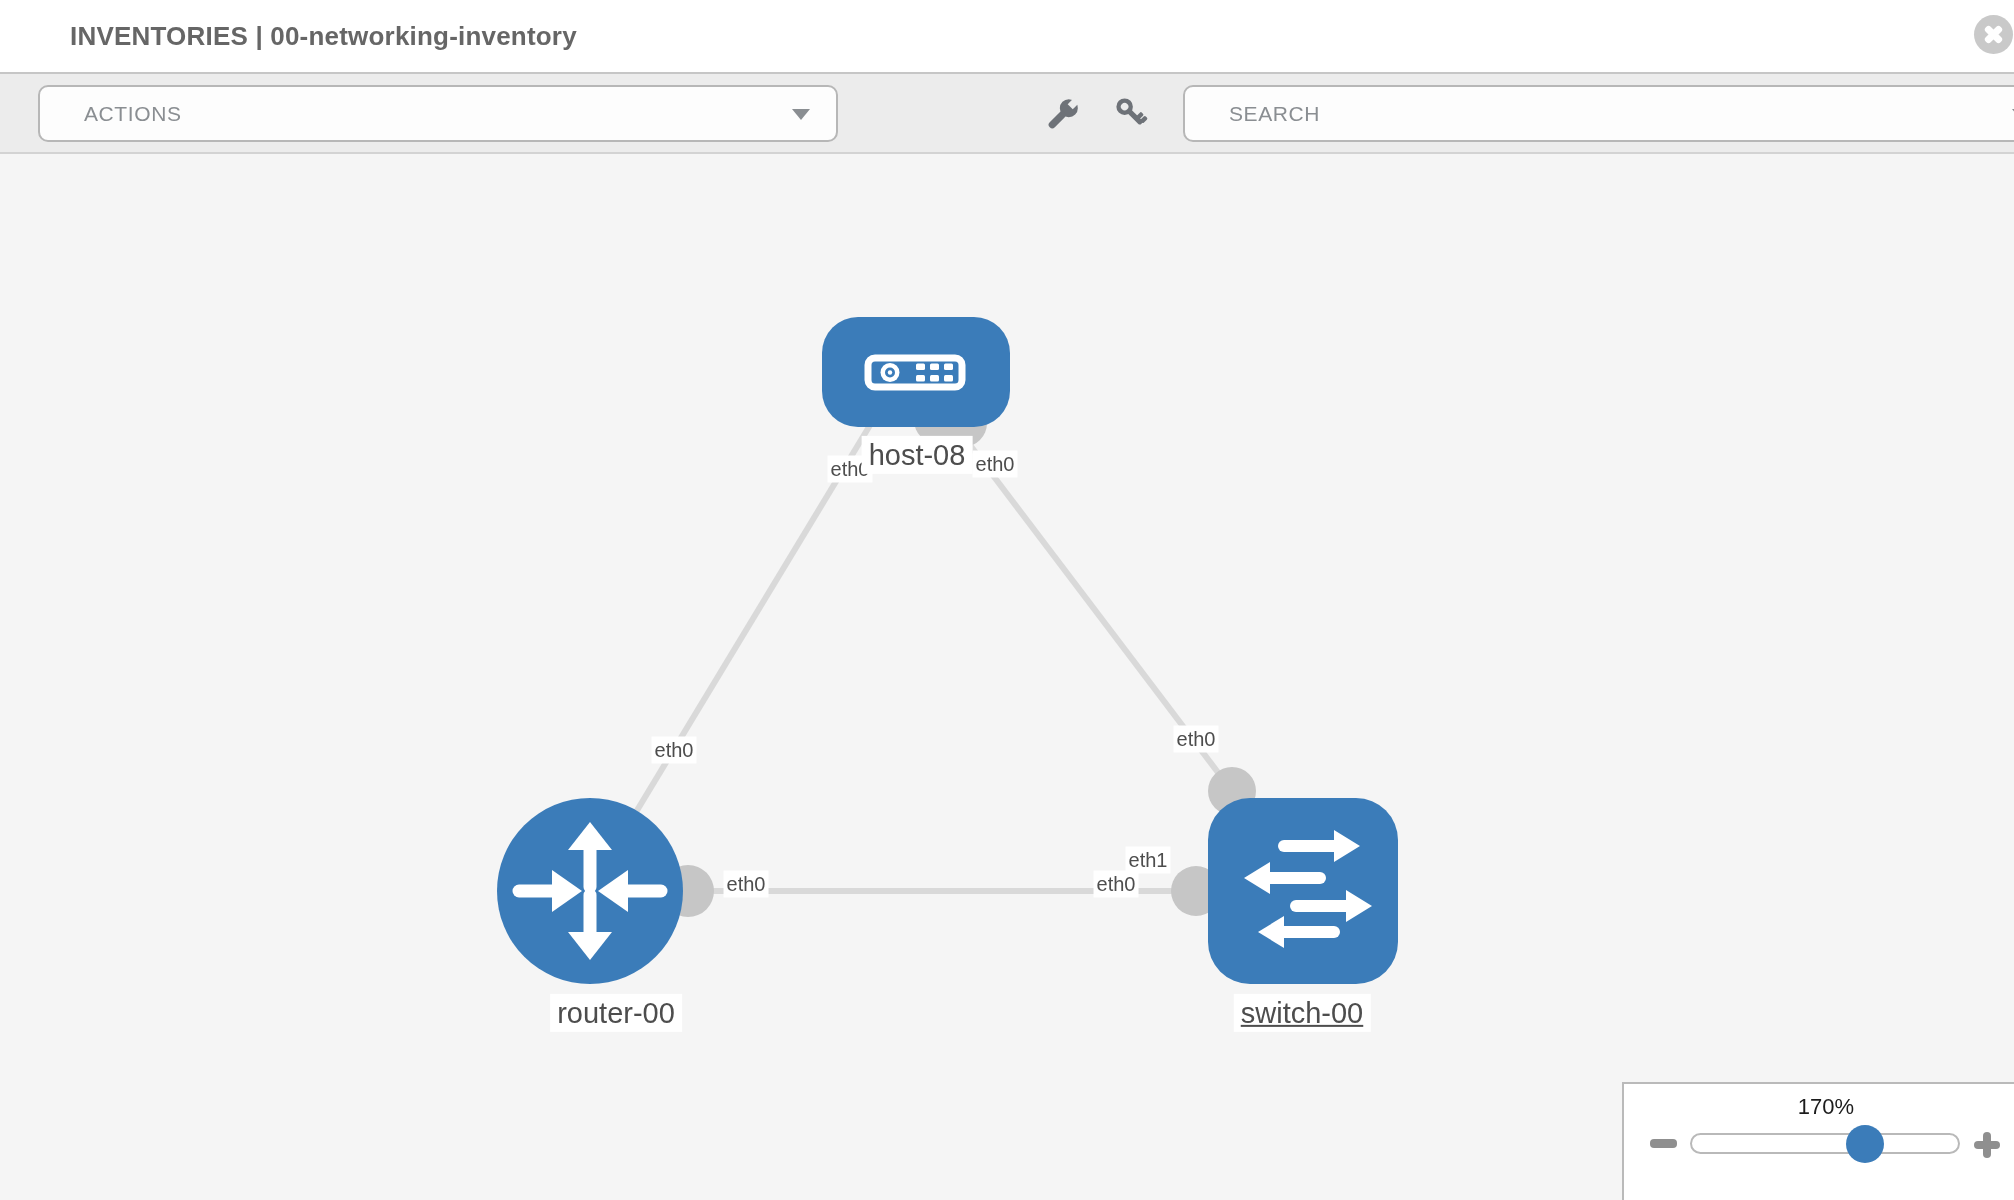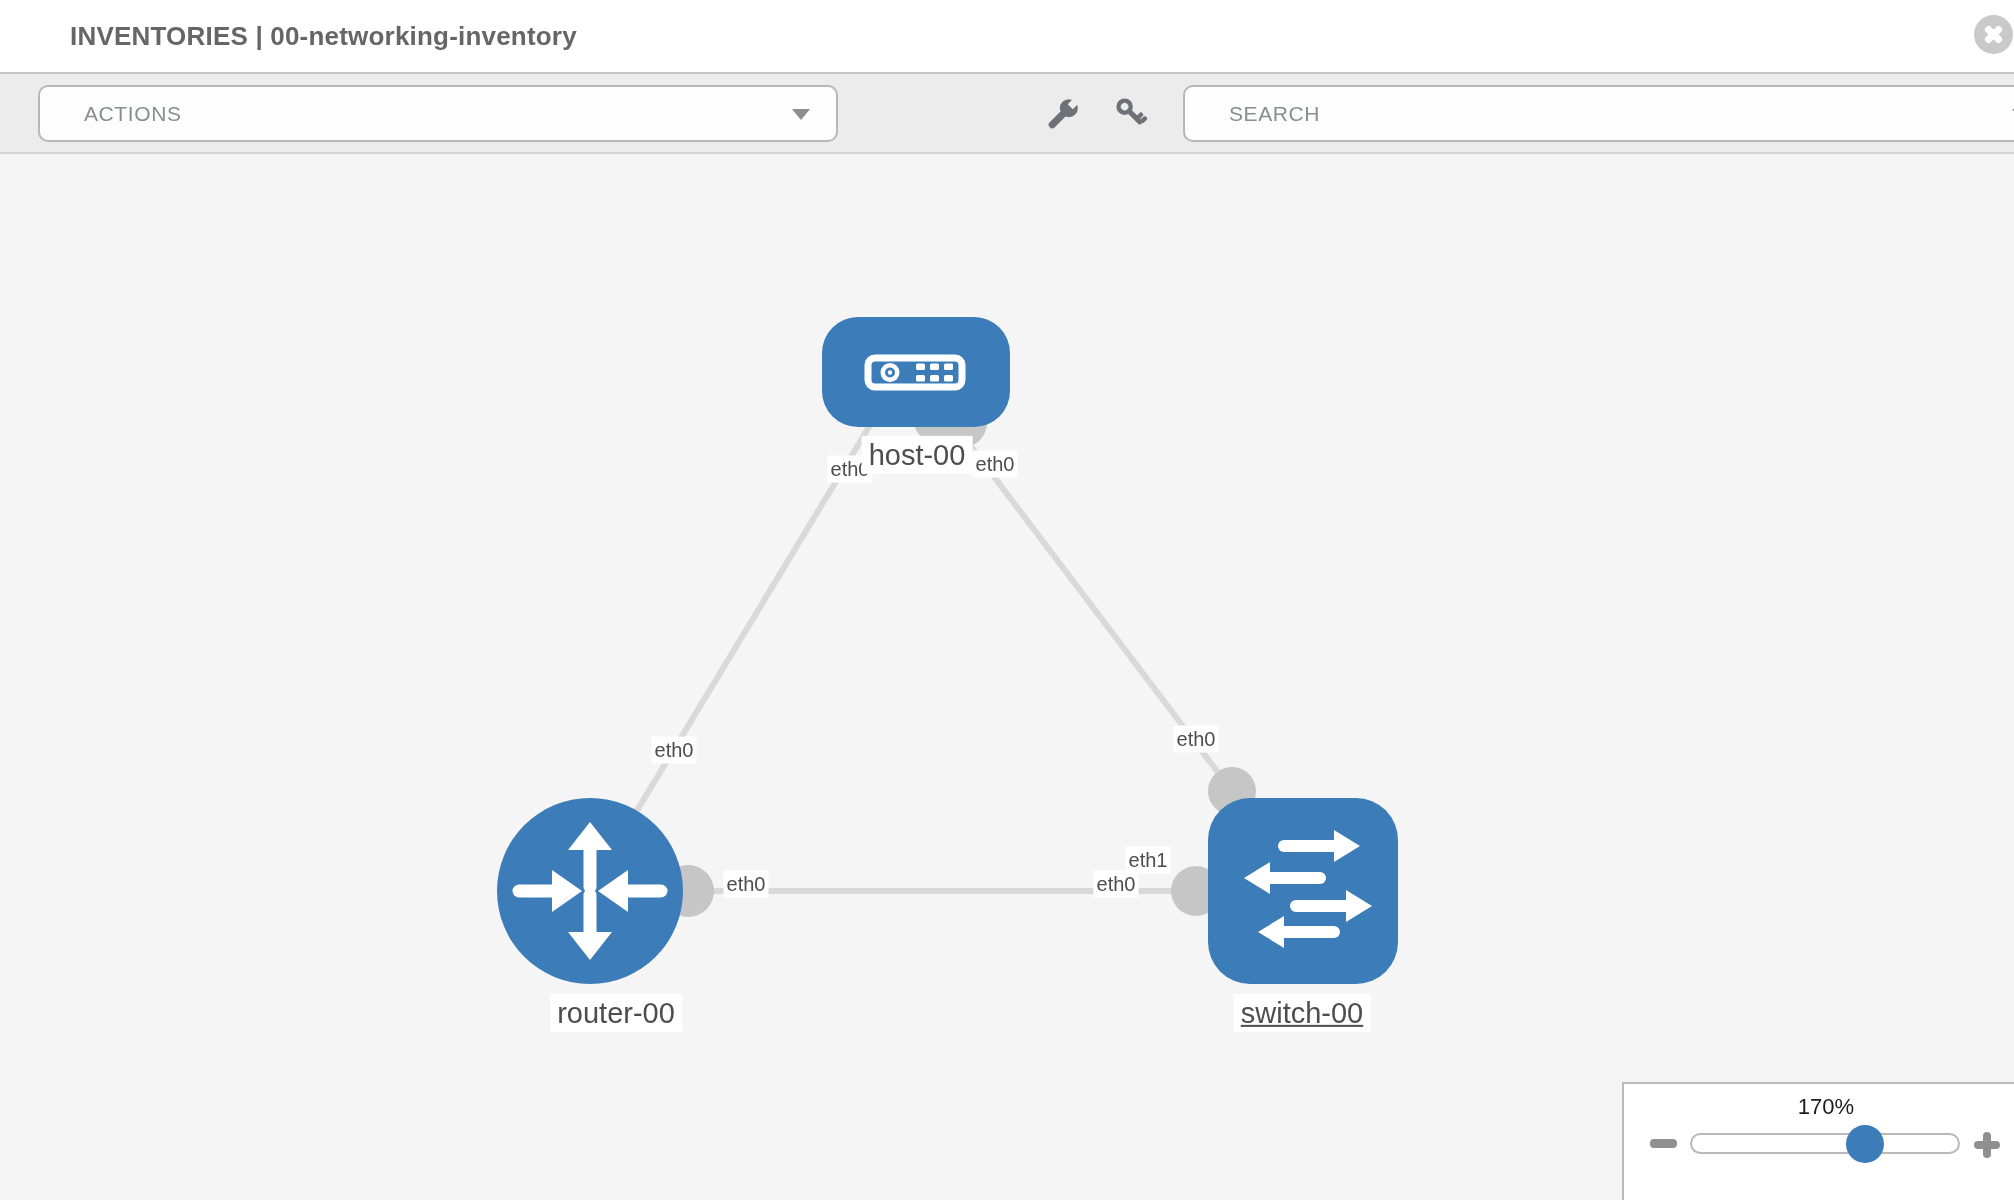--- a/index.html
+++ b/index.html
@@ -172,21 +172,21 @@
           <polygon points="1334,676 1334,708 1360,692"></polygon>
           <polygon points="1270,708 1270,740 1244,724"></polygon>
           <polygon points="1346,736 1346,768 1372,752"></polygon>
           <polygon points="1284,762 1284,794 1258,778"></polygon>
         </g>
       </g>
     </g>
   </svg>
 
   <div class="topo-label if-label" style="left:850px;top:315px;">eth0</div>
-  <div class="topo-label node-label" style="left:917px;top:301px;">host-00</div>
+  <div class="topo-label node-label" style="left:917px;top:301px;">host-08</div>
   <div class="topo-label if-label" style="left:995px;top:310px;">eth0</div>
 
   <div class="topo-label if-label" style="left:674px;top:596px;">eth0</div>
   <div class="topo-label if-label" style="left:1196px;top:585px;">eth0</div>
 
   <div class="topo-label if-label" style="left:746px;top:730px;">eth0</div>
   <div class="topo-label if-label" style="left:1116px;top:730px;">eth0</div>
   <div class="topo-label if-label" style="left:1148px;top:706px;">eth1</div>
 
   <div class="topo-label node-label" style="left:592px;top:859px;margin-left:24px;">router-00</div>

